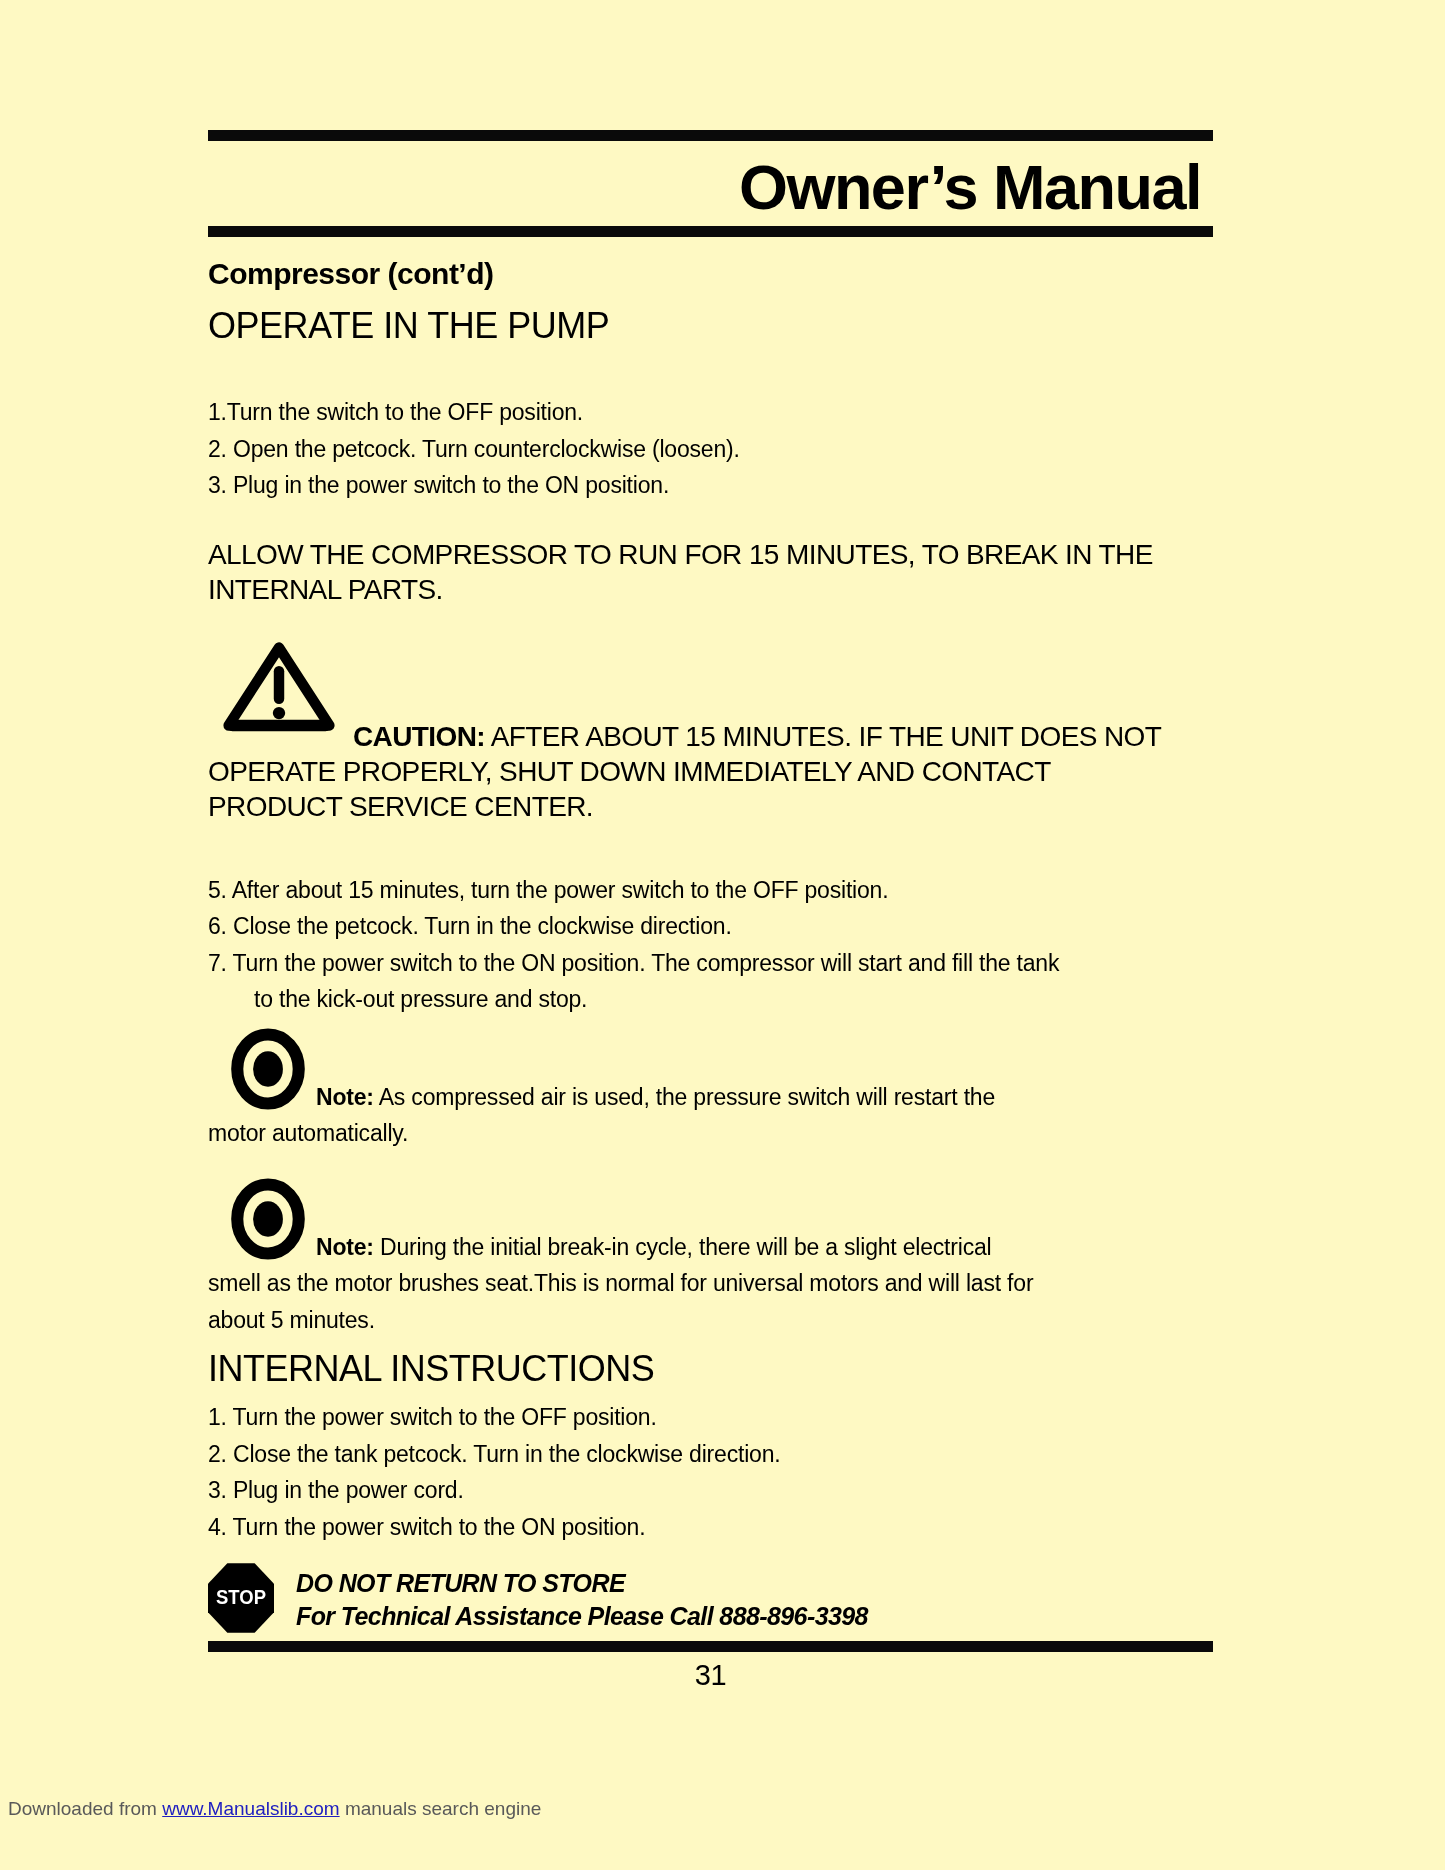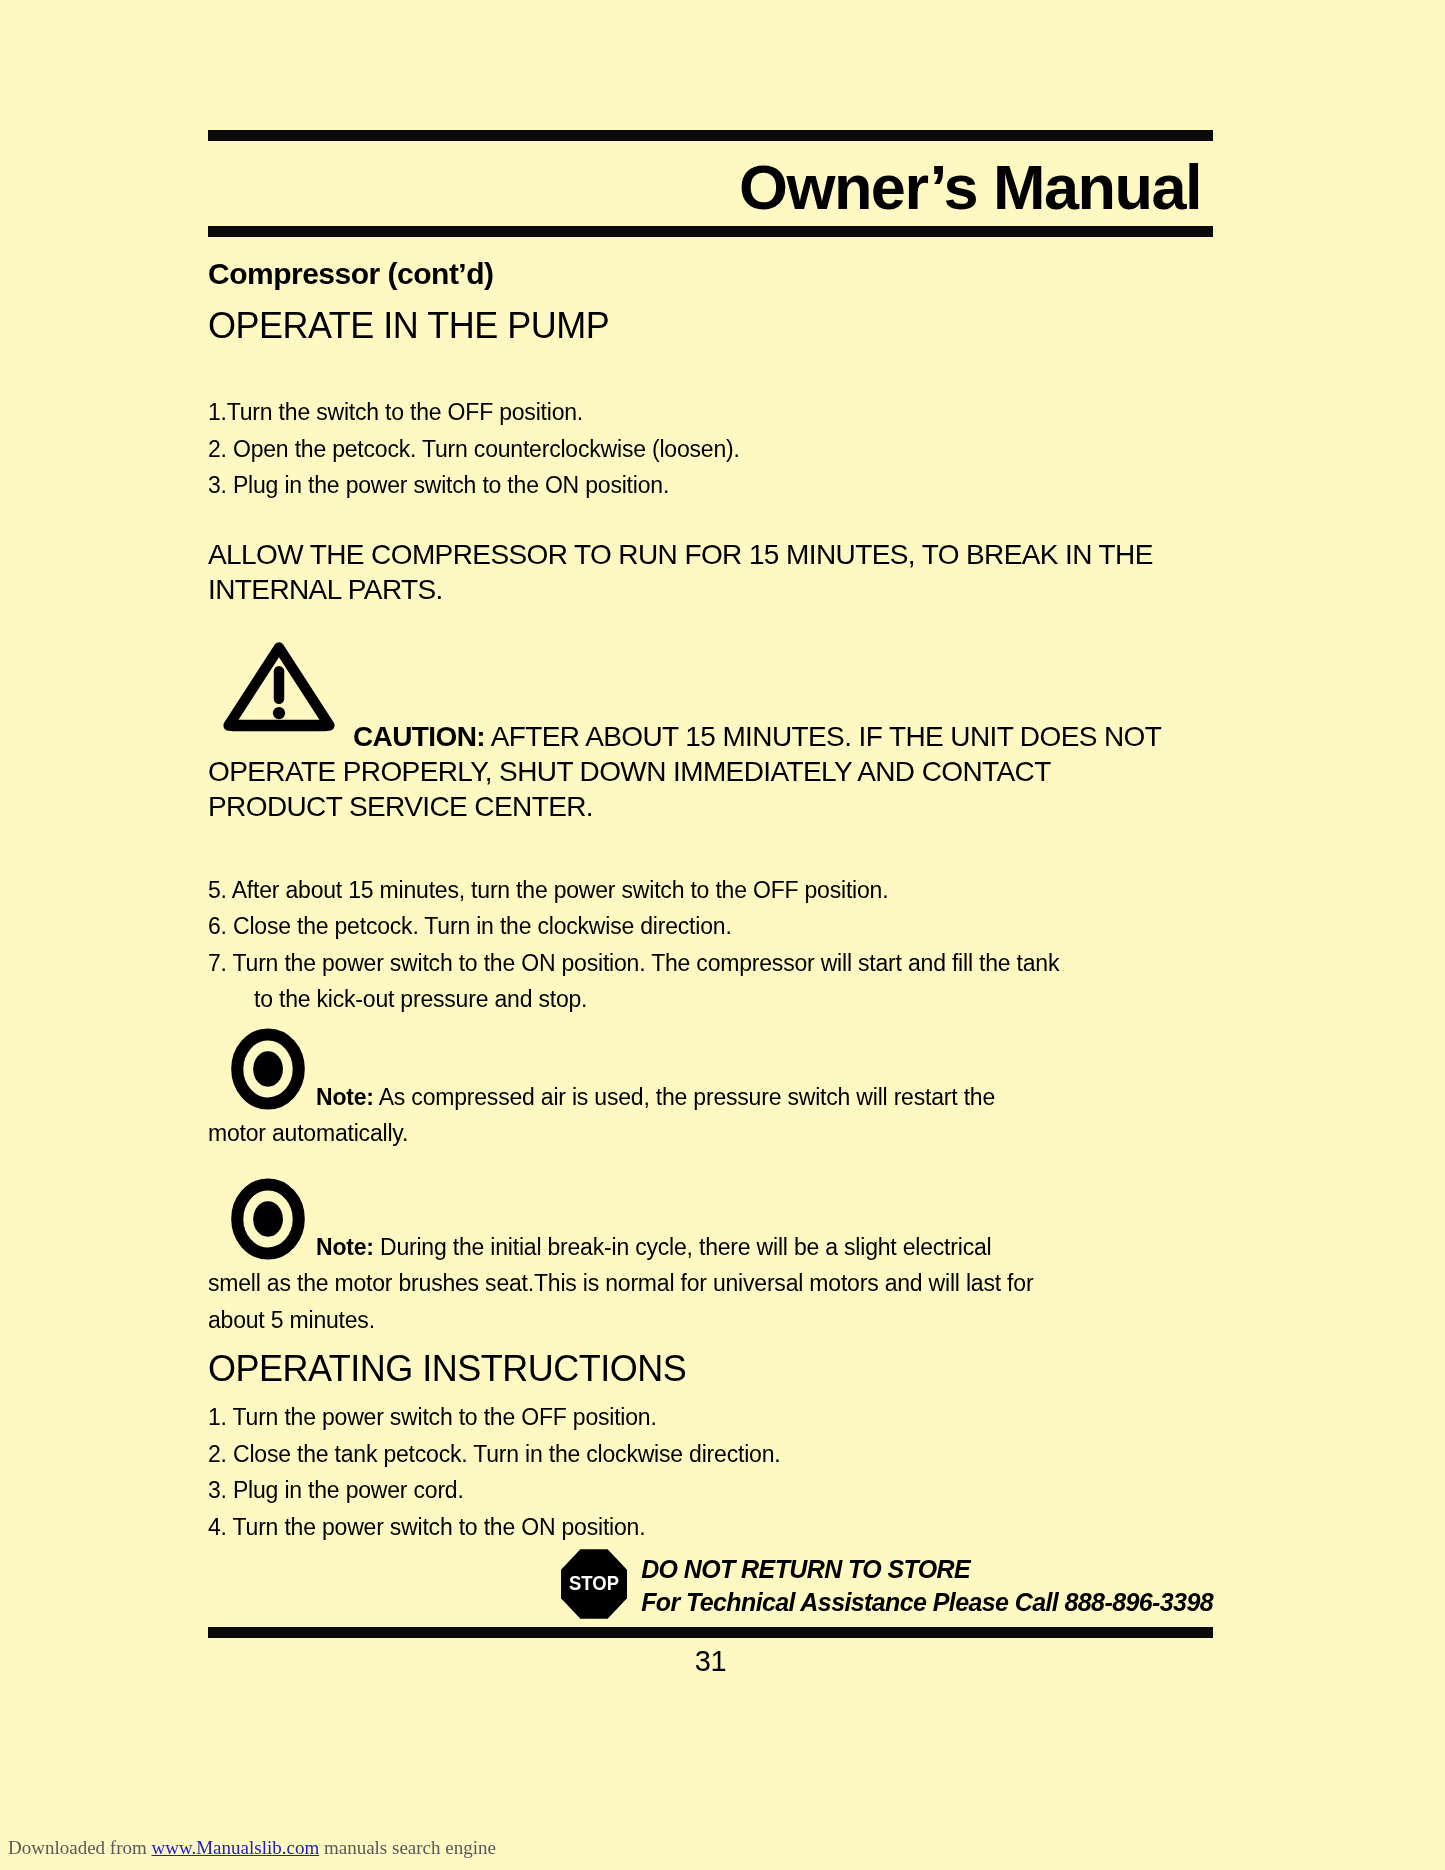--- a/index.html
+++ b/index.html
@@ -81,46 +81,45 @@
   }
   .operating { margin-top: 8px; }
   .daily {
     margin: 12px 0 0 0;
     font-size: 27px;
     line-height: 30px;
     font-weight: bold;
     letter-spacing: -0.3px;
   }
   .stop-banner {
-    margin-top: 4px;
+    margin-top: 18px;
     display: flex;
     align-items: center;
-    gap: 14px;
-    justify-content: flex-end;
+    gap: 22px;
   }
   .stop-lines p {
     margin: 0;
     font-size: 25px;
     line-height: 33px;
     font-weight: bold;
     font-style: italic;
     letter-spacing: -0.6px;
   }
   .rule-bottom { margin-top: 4px; }
   .page-number {
     margin-top: 7px;
     font-size: 29px;
     text-align: center;
     letter-spacing: -0.3px;
   }
   .footer {
     position: absolute;
     left: 8px;
-    top: 1837px;
-    font-family: Liberation Serif, serif;
+    top: 1798px;
+    font-family: Liberation Sans, sans-serif;
     font-size: 19px;
     color: #595959;
   }
   .footer a { color: #2020c0; text-decoration: underline; cursor: pointer; }
 </style>
 </head>
 <body>
 
 <div class="page">
   <div class="content">
@@ -172,21 +171,21 @@
     <div class="note-block note-2">
       <span class="bullseye"><svg width="76" height="82" viewBox="0 0 80 88" aria-hidden="true">
             <ellipse cx="40" cy="44" rx="33" ry="37" fill="none" stroke="#000" stroke-width="13"></ellipse>
             <ellipse cx="40" cy="44" rx="16" ry="19" fill="#000"></ellipse>
           </svg></span>
       <p><strong>Note:</strong><span> During the initial break-in cycle, there will be a slight electrical
 smell as the motor brushes seat.This is normal for universal motors and will last for
 about 5 minutes.</span></p>
     </div>
 
-    <h3 class="subsection-heading operating">OPERATING INSTRUCTIONS</h3>
+    <h3 class="subsection-heading operating">INTERNAL INSTRUCTIONS</h3>
 
     <div class="steps steps-3">
       <p>1. Turn the power switch to the OFF position.</p>
       <p>2. Close the tank petcock. Turn in the clockwise direction.</p>
       <p>3. Plug in the power cord.</p>
       <p>4. Turn the power switch to the ON position.</p>
     </div>
 
     <div class="stop-banner">
       <span class="stop-icon"><svg width="66" height="70" viewBox="0 0 74 78" aria-hidden="true">

